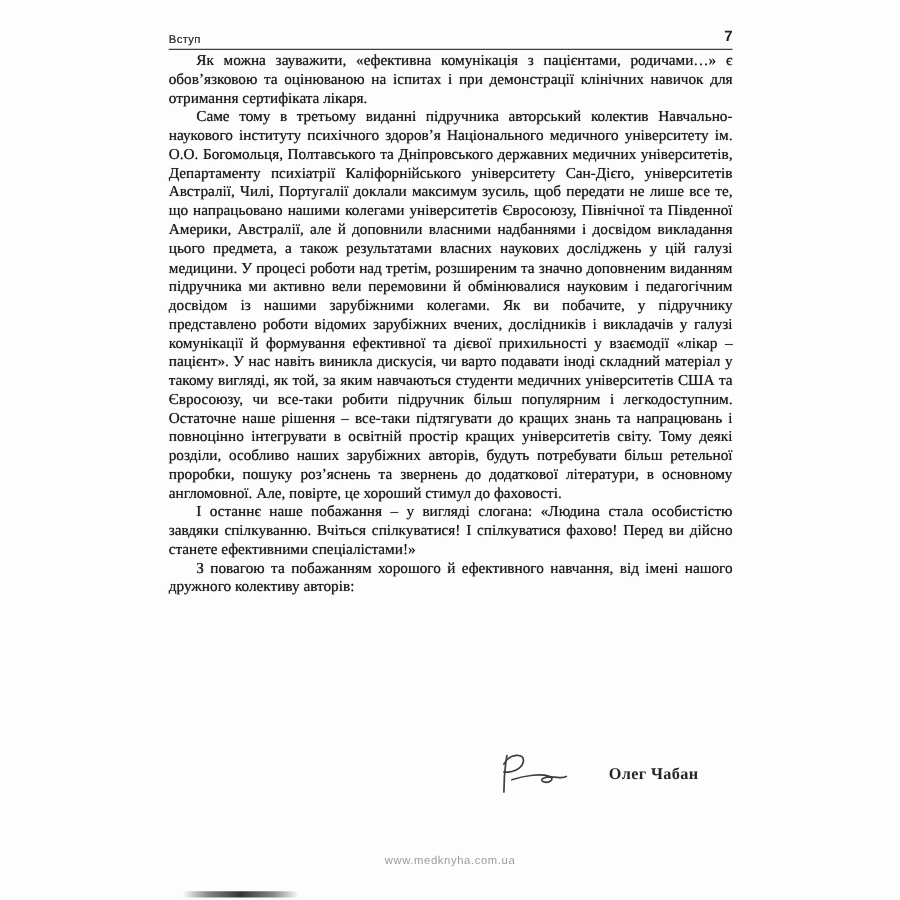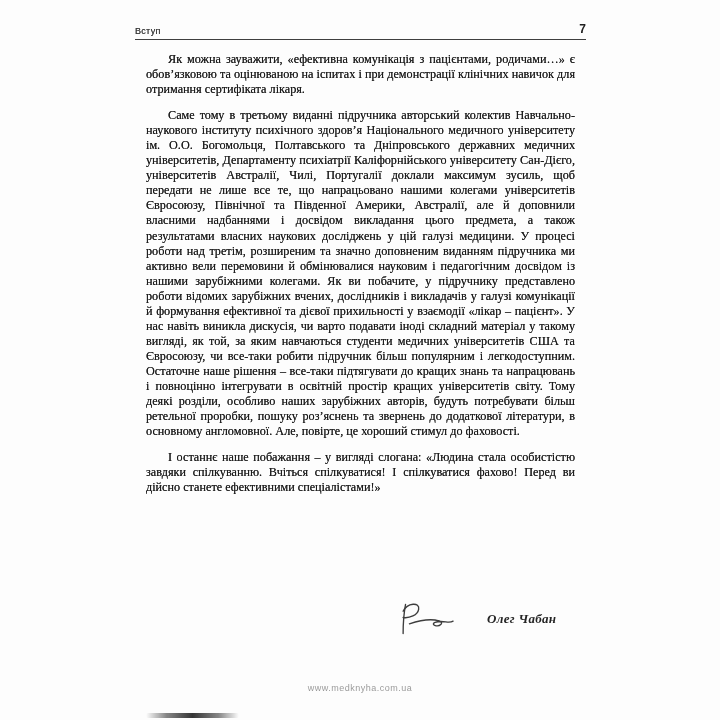--- a/index.html
+++ b/index.html
@@ -45,37 +45,36 @@
     position: absolute;
     left: 135px;
     right: 134px;
     top: 41px;
     font-size: 12.2px;
     line-height: 15.05px;
     text-align: justify;
     text-shadow: 0 0 0.55px rgba(25,25,25,0.85);
   }
   .body-text p {
-    margin: 11px;
+    margin: 0;
     padding: 0;
     text-indent: 22px;
   }
   .signature-svg {
     position: absolute;
     left: 391px;
     top: 600px;
     width: 64px;
     height: 38px;
   }
   .author-name {
     position: absolute;
     left: 487px;
     top: 611px;
     font-size: 13px;
-    font-style: italic;
     font-weight: bold;
     color: #252525;
     letter-spacing: 0.3px;
   }
   .footer-url {
     position: absolute;
     left: 0;
     right: 0;
     top: 683px;
     text-align: center;
@@ -107,20 +106,21 @@
 
   <div class="header">
     <span class="section-title">Вступ</span>
     <span class="page-number">7</span>
   </div>
 
   <div class="body-text">
     <p>Як можна зауважити, «ефективна комунікація з пацієнтами, родичами…» є обов’язковою та оцінюваною на іспитах і при демонстрації клінічних навичок для отримання сертифіката лікаря.</p>
     <p>Саме тому в третьому виданні підручника авторський колектив Навчально-наукового інституту психічного здоров’я Національного медичного університету ім. О.О. Богомольця, Полтавського та Дніпровського державних медичних університетів, Департаменту психіатрії Каліфорнійського університету Сан-Дієго, університетів Австралії, Чилі, Португалії доклали максимум зусиль, щоб передати не лише все те, що напрацьовано нашими колегами університетів Євросоюзу, Північної та Південної Америки, Австралії, але й доповнили власними надбаннями і досвідом викладання цього предмета, а також результатами власних наукових досліджень у цій галузі медицини. У процесі роботи над третім, розширеним та значно доповненим виданням підручника ми активно вели перемовини й обмінювалися науковим і педагогічним досвідом із нашими зарубіжними колегами. Як ви побачите, у підручнику представлено роботи відомих зарубіжних вчених, дослідників і викладачів у галузі комунікації й формування ефективної та дієвої прихильності у взаємодії «лікар – пацієнт». У нас навіть виникла дискусія, чи варто подавати іноді складний матеріал у такому вигляді, як той, за яким навчаються студенти медичних університетів США та Євросоюзу, чи все-таки робити підручник більш популярним і легкодоступним. Остаточне наше рішення – все-таки підтягувати до кращих знань та напрацювань і повноцінно інтегрувати в освітній простір кращих університетів світу. Тому деякі розділи, особливо наших зарубіжних авторів, будуть потребувати більш ретельної проробки, пошуку роз’яснень та звернень до додаткової літератури, в основному англомовної. Але, повірте, це хороший стимул до фаховості.</p>
     <p>І останнє наше побажання – у вигляді слогана: «Людина стала особистістю завдяки спілкуванню. Вчіться спілкуватися! І спілкуватися фахово! Перед ви дійсно станете ефективними спеціалістами!»</p>
+    <p>З повагою та побажанням хорошого й ефективного навчання, від імені нашого дружного колективу авторів:</p>
   </div>
 
   <svg class="signature-svg" viewBox="0 0 66 38" xmlns="http://www.w3.org/2000/svg">
     <g fill="none" stroke="#3d3d3d" stroke-width="1.4" stroke-linecap="round">
       <path d="M15 4 C 13.5 12, 12.5 24, 12.5 34"></path>
       <path d="M12.5 11 C 17 2, 30 1.5, 28.5 9 C 27.5 15, 19 18.5, 12.5 17.5"></path>
       <path d="M19 24 C 31 20, 43 19, 49.5 21 C 55.5 23, 50 27.5, 45 25.5 C 41 23.8, 46.5 20.5, 56.5 22 C 60 22.5, 62.5 22.2, 64 21.2"></path>
     </g>
   </svg>
 

